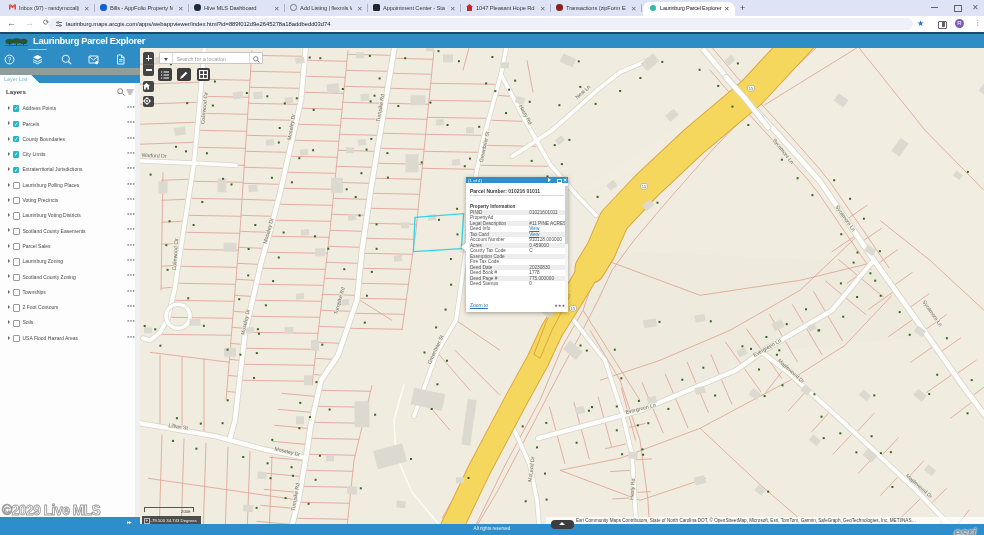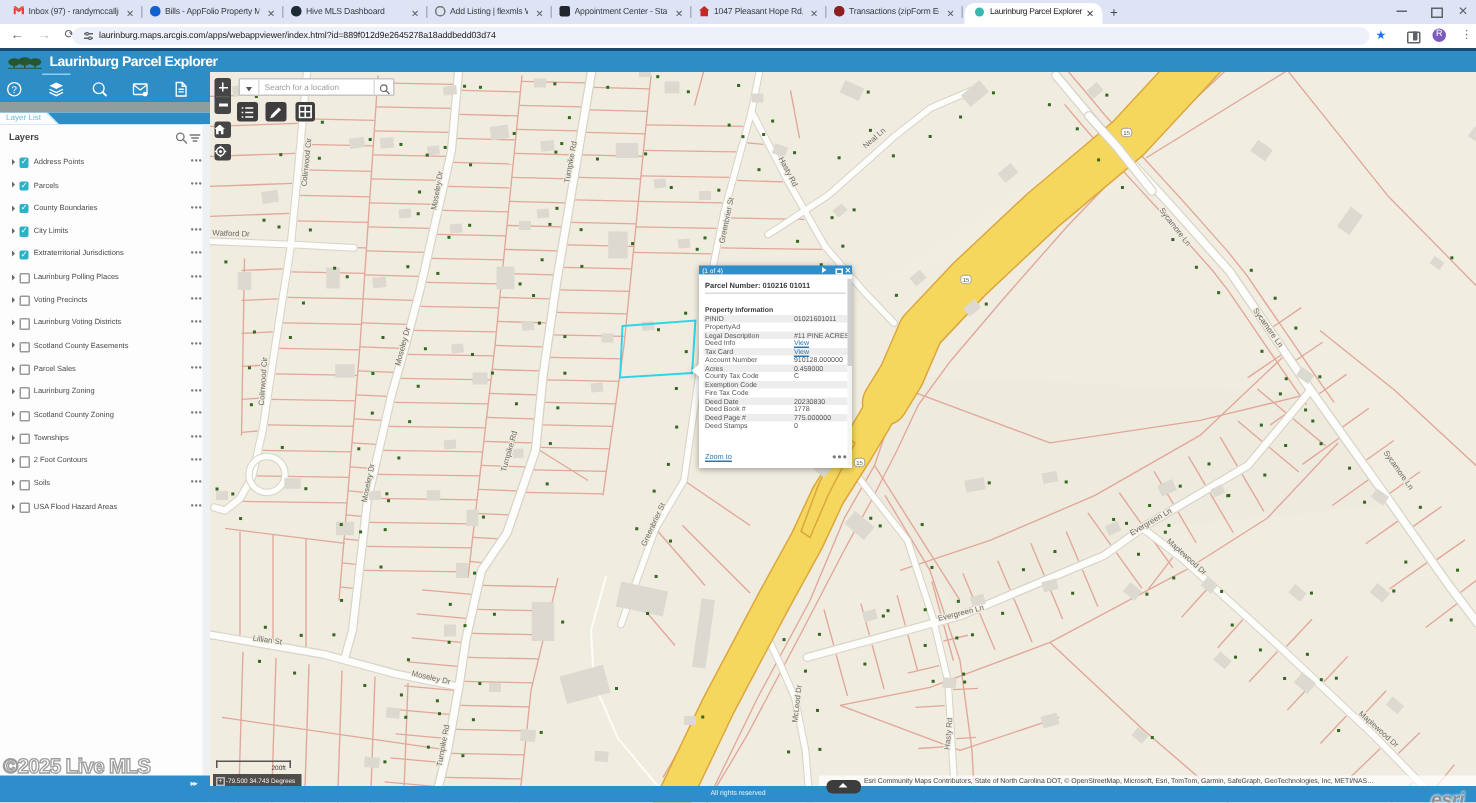--- a/index.html
+++ b/index.html
@@ -839,21 +839,21 @@
         <div style="position:absolute;left:22.5px;top:319.4px;font-size:5px;line-height:6.4px;color:#4a4a4a;white-space:nowrap">Soils</div>
         <div style="position:absolute;left:127px;top:319.2px;font-size:3.8px;letter-spacing:0.4px;color:#7f7f7f">●●●</div>
         <div style="position:absolute;left:7.5px;top:335.5px;width:0;height:0;border-left:2.8px solid #666;border-top:2.4px solid transparent;border-bottom:2.4px solid transparent"></div>
         <div style="position:absolute;left:13px;top:334.8px;width:5.4px;height:5.4px;border-radius:1px;background:#fff;border:0.8px solid #9a9a9a"></div>
         <div style="position:absolute;left:22.5px;top:334.7px;font-size:5px;line-height:6.4px;color:#4a4a4a;white-space:nowrap">USA Flood Hazard Areas</div>
         <div style="position:absolute;left:127px;top:334.5px;font-size:3.8px;letter-spacing:0.4px;color:#7f7f7f">●●●</div>
       </div>
 </div>
 <div style="position:absolute;left:0;top:516.7px;width:140px;height:18.3px;background:#2e8ecb"></div>
 <div style="position:absolute;left:127px;top:518.8px;font-size:5.5px;color:#eaf6fd;letter-spacing:-0.8px">▸▸</div>
-<div style="position:absolute;left:2px;top:502.5px;font-size:13.8px;font-weight:bold;color:transparent;-webkit-text-stroke:0.9px #9d9d9d;white-space:nowrap;letter-spacing:-0.5px">©2025 Live MLS</div>
+<div style="position:absolute;left:2px;top:502.5px;font-size:13.8px;font-weight:bold;color:transparent;-webkit-text-stroke:0.9px #9d9d9d;white-space:nowrap;letter-spacing:-0.5px">©2029 Live MLS</div>
 
 <div style="position:absolute;left:143px;top:52.3px;width:11px;height:23.4px;background:#454545;border-radius:2px">
  <div style="position:absolute;left:2.5px;top:5.3px;width:6px;height:1.4px;background:#fff"></div>
  <div style="position:absolute;left:4.8px;top:3px;width:1.4px;height:6px;background:#fff"></div>
  <div style="position:absolute;left:1px;top:11.5px;width:9px;height:1px;background:#5d5d5d"></div>
  <div style="position:absolute;left:2.5px;top:17px;width:6px;height:1.4px;background:#fff"></div>
 </div>
 <div style="position:absolute;left:143px;top:80.5px;width:11px;height:11px;background:#454545;border-radius:2px;text-align:center">
  <svg width="7" height="7" viewBox="0 0 8 8" style="margin-top:2px">
         <path d="M4 0 L8 3.5 H6.8 V7.5 H4.9 V5 H3.1 V7.5 H1.2 V3.5 H0 Z" fill="#fff"></path>

